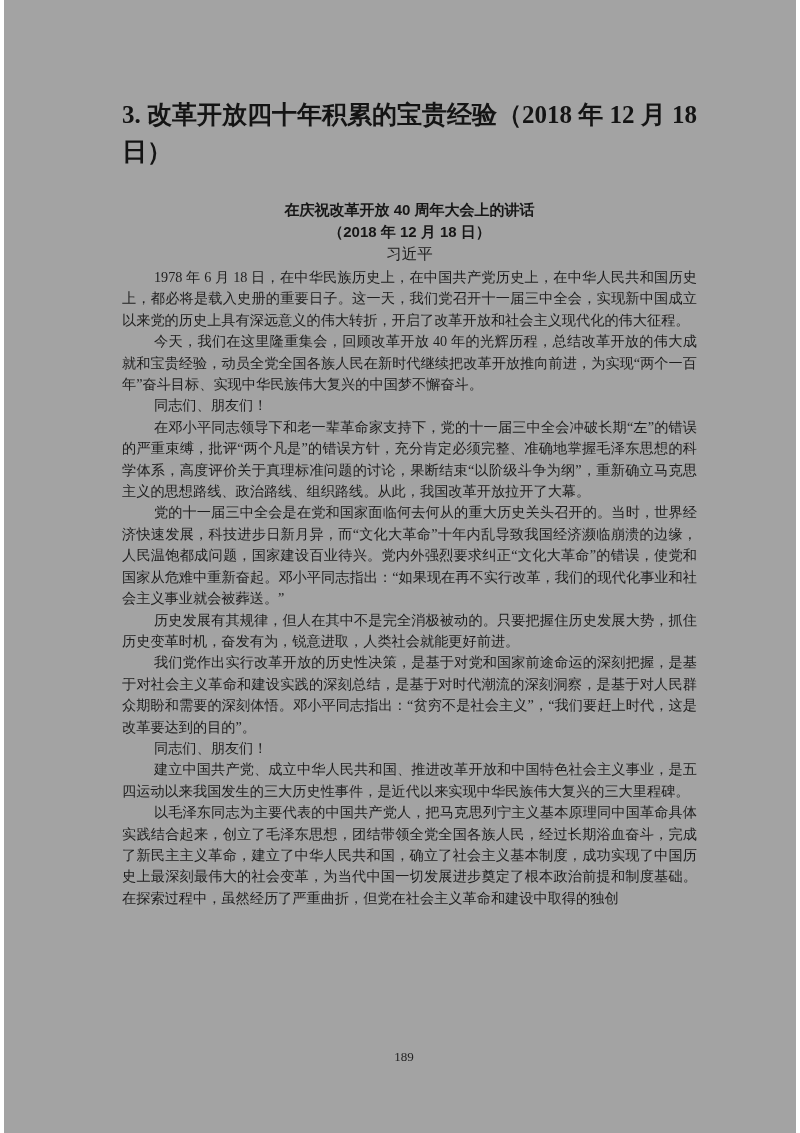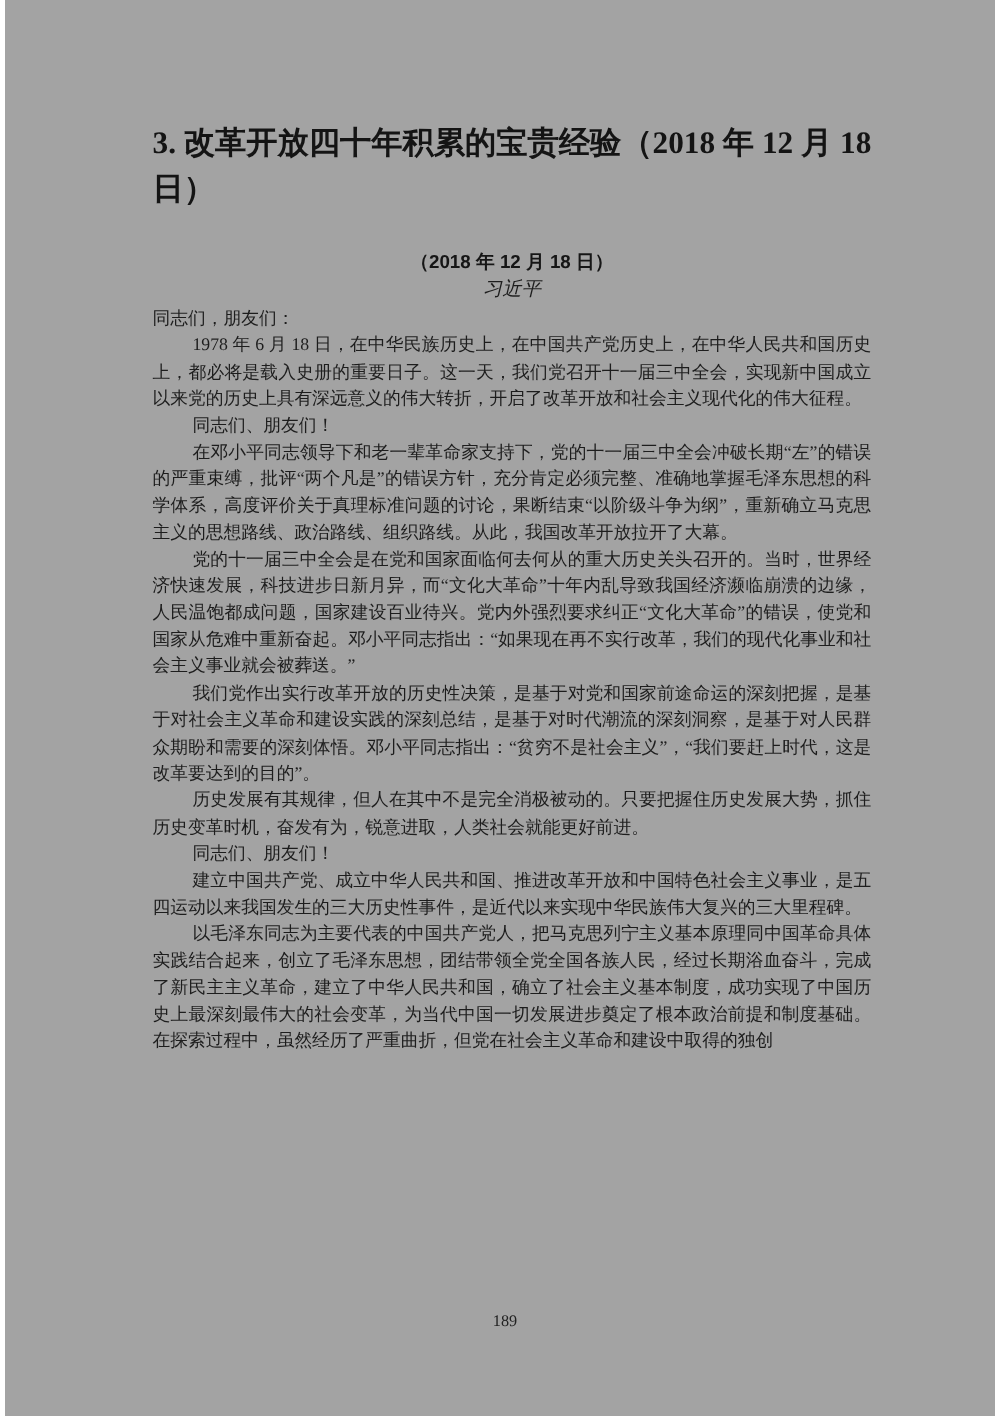--- a/index.html
+++ b/index.html
@@ -39,21 +39,20 @@
   }
   .subtitle-bold {
     font-family: "Liberation Sans", "DejaVu Sans", sans-serif;
     font-weight: 700;
     font-size: 15px;
     color: #161616;
   }
   .subtitle-author {
     font-size: 15.5px;
     color: #1d1d1d;
-    font-style: italic;
   }
   .body-text {
     margin-top: 2px;
     font-size: 14.2px;
     line-height: 21.4px;
     text-align: justify;
     text-justify: inter-ideograph;
     color: #1d1d1d;
   }
   .para {
@@ -76,32 +75,33 @@
 </style>
 </head>
 <body>
 
 <div class="page">
   <div class="content">
 
     <h1 class="doc-heading">3. 改革开放四十年积累的宝贵经验（2018 年 12 月 18 日）</h1>
 
     <div class="subtitle-block">
+      <div class="subtitle-line subtitle-bold">在庆祝改革开放 40 周年大会上的讲话</div>
       <div class="subtitle-line subtitle-bold">（2018 年 12 月 18 日）</div>
       <div class="subtitle-line subtitle-author">习近平</div>
     </div>
 
     <div class="body-text">
-        <p class="para">同志们，朋友们：</p>
         <p class="para indent">1978 年 6 月 18 日，在中华民族历史上，在中国共产党历史上，在中华人民共和国历史上，都必将是载入史册的重要日子。这一天，我们党召开十一届三中全会，实现新中国成立以来党的历史上具有深远意义的伟大转折，开启了改革开放和社会主义现代化的伟大征程。</p>
+        <p class="para indent">今天，我们在这里隆重集会，回顾改革开放 40 年的光辉历程，总结改革开放的伟大成就和宝贵经验，动员全党全国各族人民在新时代继续把改革开放推向前进，为实现“两个一百年”奋斗目标、实现中华民族伟大复兴的中国梦不懈奋斗。</p>
         <p class="para indent">同志们、朋友们！</p>
         <p class="para indent">在邓小平同志领导下和老一辈革命家支持下，党的十一届三中全会冲破长期“左”的错误的严重束缚，批评“两个凡是”的错误方针，充分肯定必须完整、准确地掌握毛泽东思想的科学体系，高度评价关于真理标准问题的讨论，果断结束“以阶级斗争为纲”，重新确立马克思主义的思想路线、政治路线、组织路线。从此，我国改革开放拉开了大幕。</p>
         <p class="para indent">党的十一届三中全会是在党和国家面临何去何从的重大历史关头召开的。当时，世界经济快速发展，科技进步日新月异，而“文化大革命”十年内乱导致我国经济濒临崩溃的边缘，人民温饱都成问题，国家建设百业待兴。党内外强烈要求纠正“文化大革命”的错误，使党和国家从危难中重新奋起。邓小平同志指出：“如果现在再不实行改革，我们的现代化事业和社会主义事业就会被葬送。”</p>
+        <p class="para indent">历史发展有其规律，但人在其中不是完全消极被动的。只要把握住历史发展大势，抓住历史变革时机，奋发有为，锐意进取，人类社会就能更好前进。</p>
         <p class="para indent">我们党作出实行改革开放的历史性决策，是基于对党和国家前途命运的深刻把握，是基于对社会主义革命和建设实践的深刻总结，是基于对时代潮流的深刻洞察，是基于对人民群众期盼和需要的深刻体悟。邓小平同志指出：“贫穷不是社会主义”，“我们要赶上时代，这是改革要达到的目的”。</p>
-        <p class="para indent">历史发展有其规律，但人在其中不是完全消极被动的。只要把握住历史发展大势，抓住历史变革时机，奋发有为，锐意进取，人类社会就能更好前进。</p>
         <p class="para indent">同志们、朋友们！</p>
         <p class="para indent">建立中国共产党、成立中华人民共和国、推进改革开放和中国特色社会主义事业，是五四运动以来我国发生的三大历史性事件，是近代以来实现中华民族伟大复兴的三大里程碑。</p>
         <p class="para indent">以毛泽东同志为主要代表的中国共产党人，把马克思列宁主义基本原理同中国革命具体实践结合起来，创立了毛泽东思想，团结带领全党全国各族人民，经过长期浴血奋斗，完成了新民主主义革命，建立了中华人民共和国，确立了社会主义基本制度，成功实现了中国历史上最深刻最伟大的社会变革，为当代中国一切发展进步奠定了根本政治前提和制度基础。在探索过程中，虽然经历了严重曲折，但党在社会主义革命和建设中取得的独创</p>
       </div>
 
   </div>
 
   <div class="page-number">189</div>
 </div>
 

